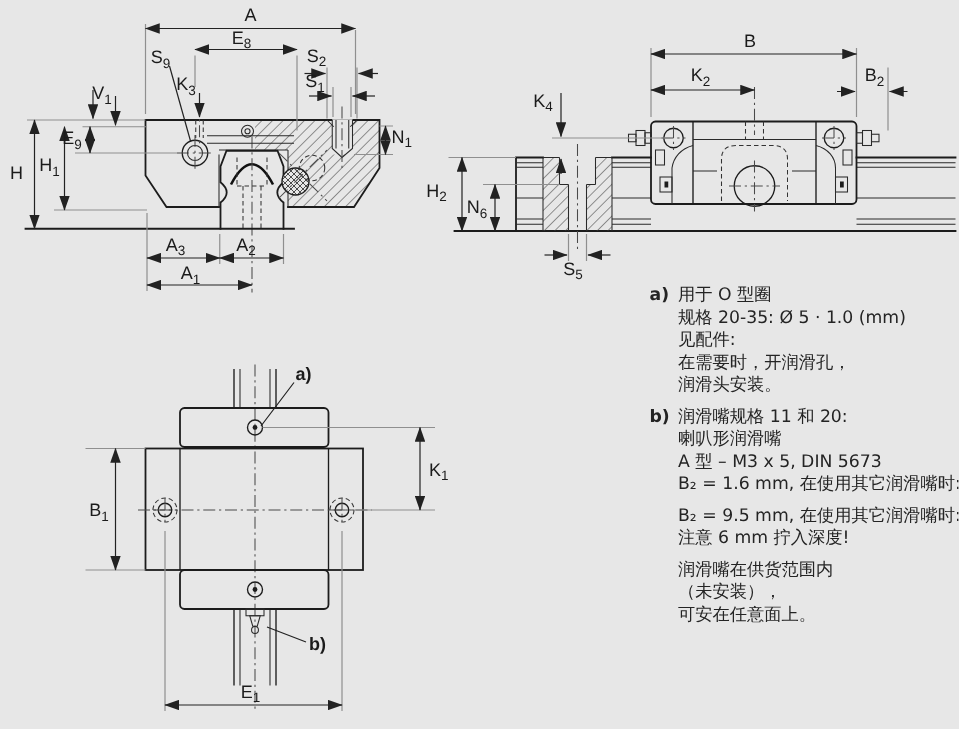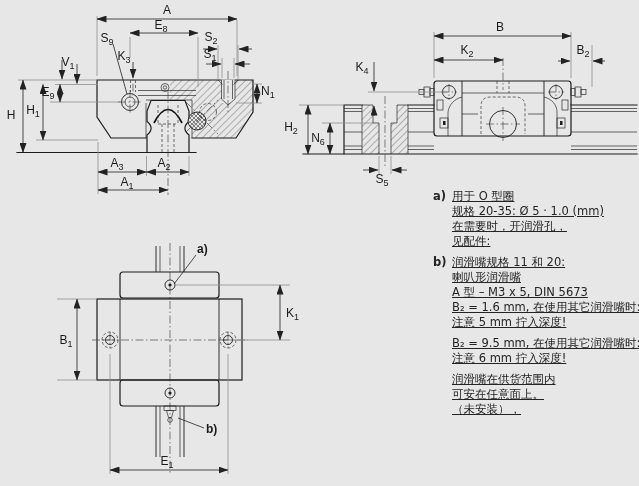--- a/index.html
+++ b/index.html
@@ -19,21 +19,21 @@
   .lbl{font:12px "Liberation Sans","DejaVu Sans",sans-serif;fill:#1b1b1b;}
   .lbl .sub{font-size:9px;}
   .lblb{font:bold 12px "Liberation Sans","DejaVu Sans",sans-serif;fill:#1b1b1b;}
   
   .notes{position:absolute;left:433px;top:189px;width:206px;
          font-size:11.5px;line-height:15px;color:#242424;}
   .note-block{display:flex;margin:0 0 6px 0;}
   .note-marker{width:19px;flex:none;font-weight:bold;}
   .note-lines{flex:1;}
   .para{margin:0 0 6px 19px;}
-  .nline{white-space:nowrap;text-decoration:underline;}
+  .nline{white-space:nowrap;}
 </style>
 </head>
 <body>
 
 <div id="stage">
 
 <svg id="drawing" width="639" height="486" viewBox="0 0 639 486">
   <defs>
     <marker id="arr" orient="auto-start-reverse" markerUnits="userSpaceOnUse" markerWidth="10" markerHeight="7" refX="9.5" refY="3.5">
       <path d="M0,0 L10,3.5 L0,7 Z" fill="#222"></path>
@@ -257,38 +257,38 @@
     </g>
   </g>
 </svg>
 
 <div class="notes">
   <div class="note-block">
     <span class="note-marker">a)</span>
     <div class="note-lines">
       <div class="nline">用于 O 型圈</div>
       <div class="nline">规格 20-35: Ø 5 · 1.0 (mm)</div>
+      <div class="nline">见配件:</div>
       <div class="nline">在需要时，开润滑孔，</div>
-      <div class="nline">见配件:</div>
+      <div class="nline">润滑头安装。</div>
     </div>
   </div>
   <div class="note-block">
     <span class="note-marker">b)</span>
     <div class="note-lines">
       <div class="nline">润滑嘴规格 11 和 20:</div>
       <div class="nline">喇叭形润滑嘴</div>
       <div class="nline">A 型 – M3 x 5, DIN 5673</div>
       <div class="nline">B₂ = 1.6 mm, 在使用其它润滑嘴时:</div>
-      <div class="nline">注意 5 mm 拧入深度!</div>
     </div>
   </div>
   <div class="para">
     <div class="nline">B₂ = 9.5 mm, 在使用其它润滑嘴时:</div>
     <div class="nline">注意 6 mm 拧入深度!</div>
   </div>
   <div class="para">
     <div class="nline">润滑嘴在供货范围内</div>
+    <div class="nline">（未安装），</div>
     <div class="nline">可安在任意面上。</div>
-    <div class="nline">（未安装），</div>
   </div>
 </div>
 
 </div>
 
 </body></html>

